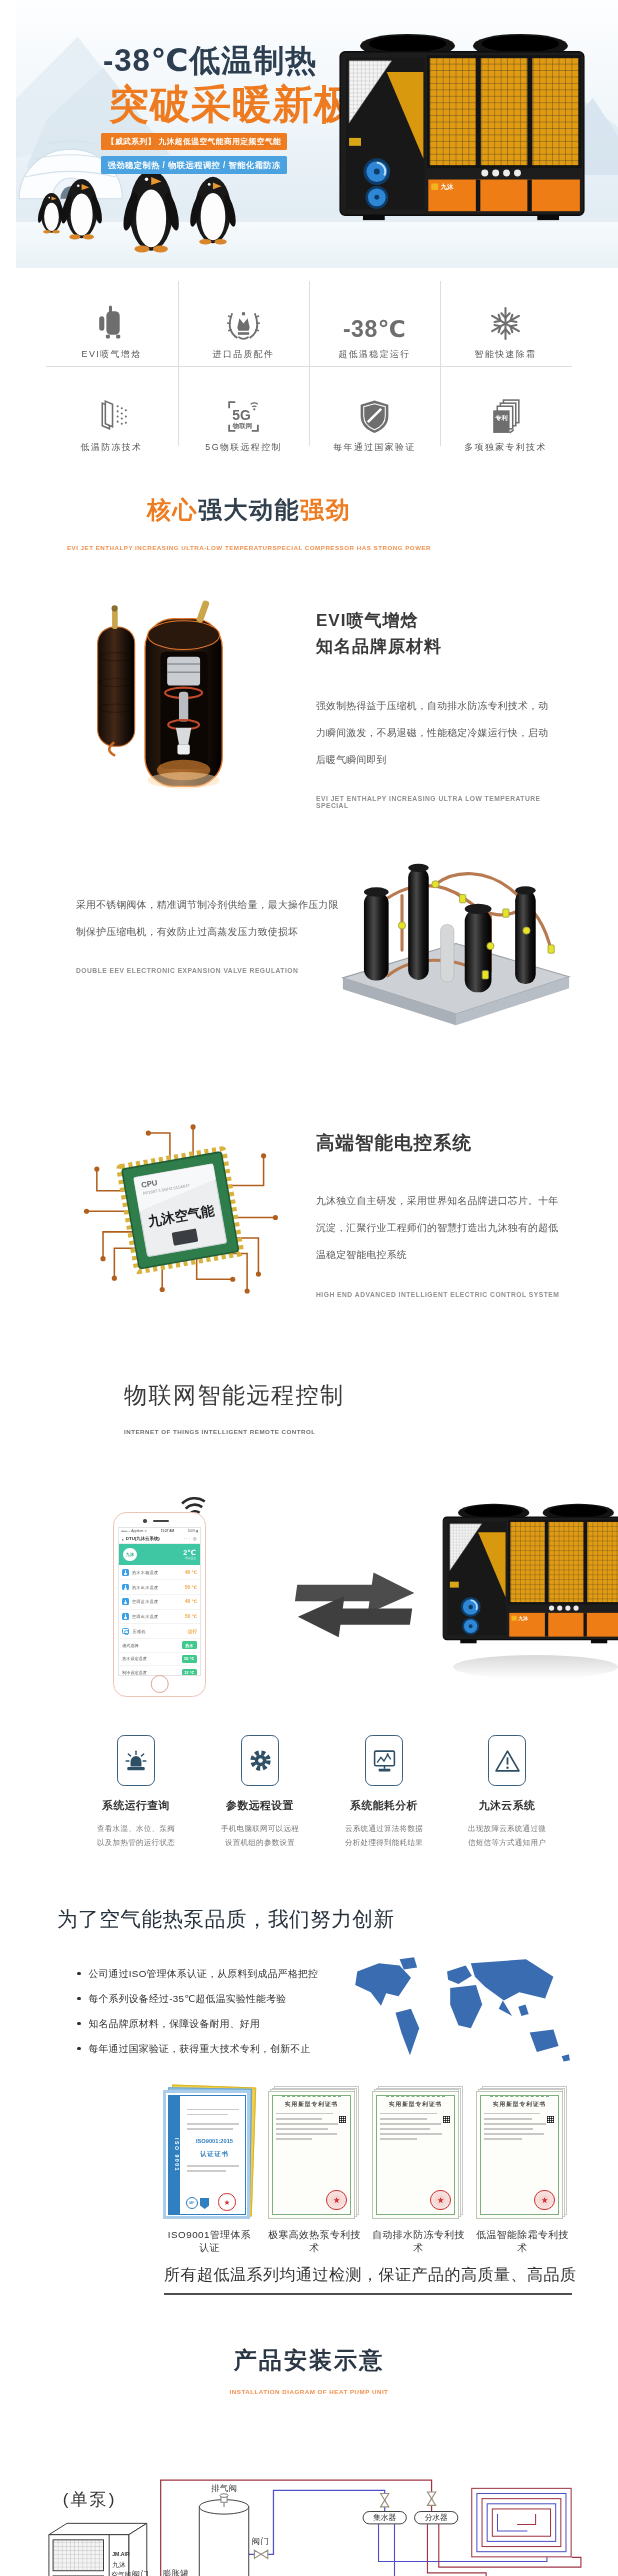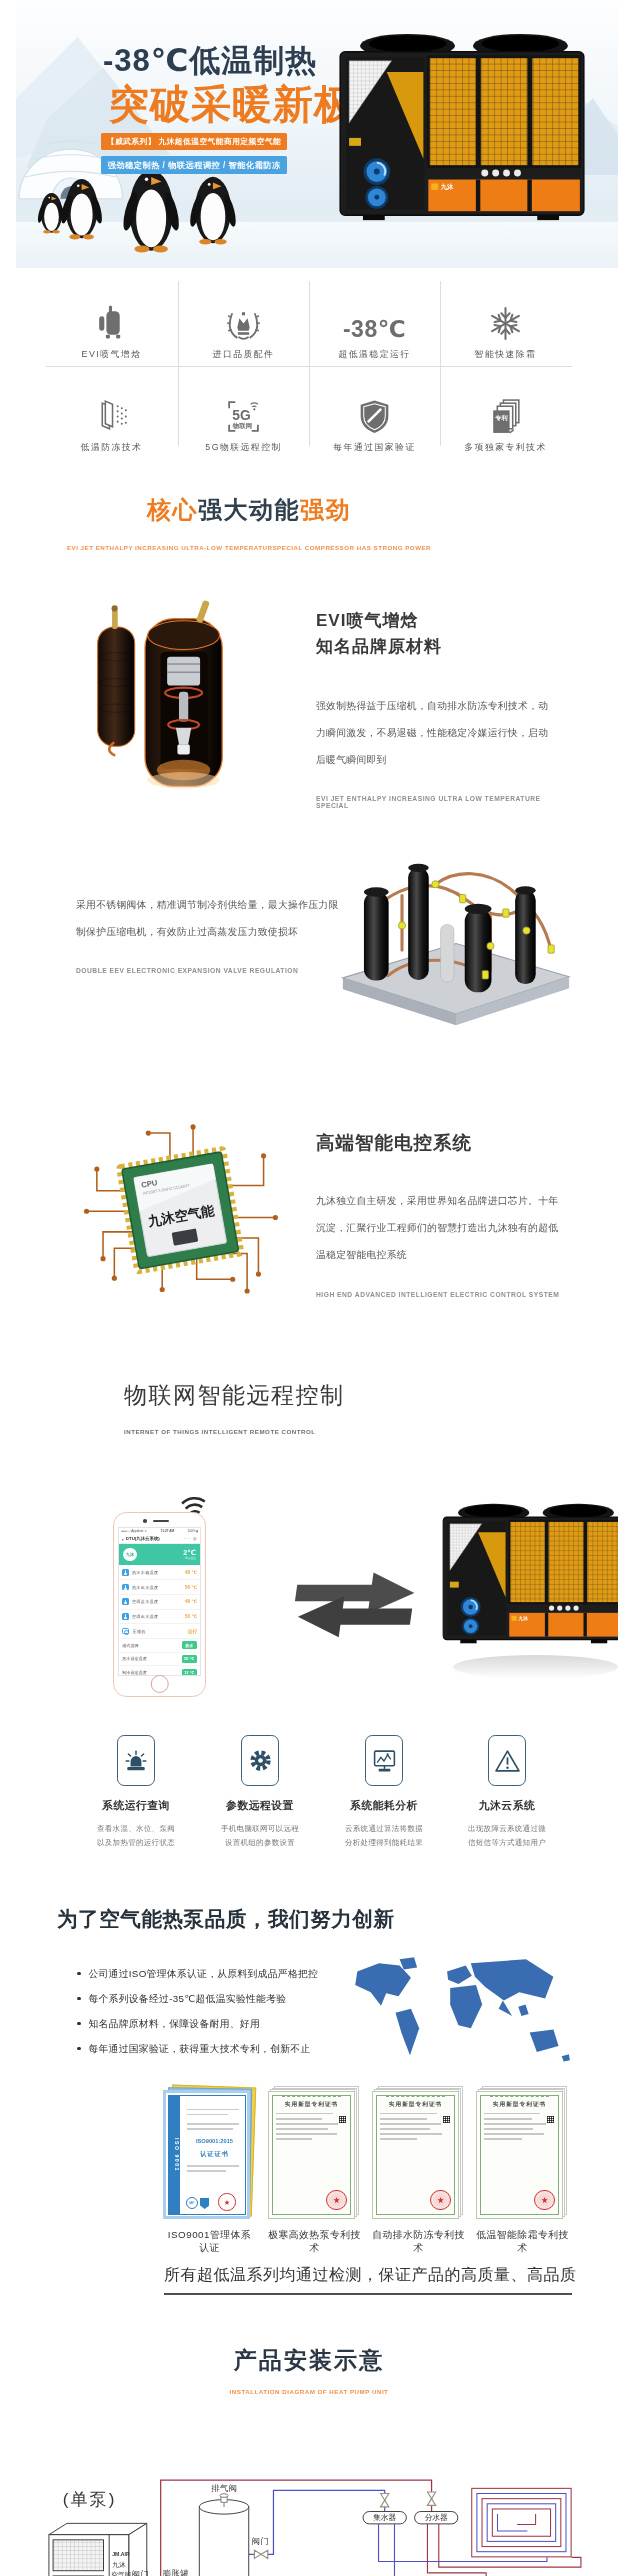--- a/index.html
+++ b/index.html
@@ -53,21 +53,21 @@
 .cicon::after{content:"";position:absolute;left:1px;top:0.8px;width:2.6px;height:2.6px;border:0.6px solid #3aa0e8;border-radius:50%}
 .psrow{display:flex;align-items:center;height:12.6px;border-bottom:0.5px solid #f3f3f3;padding:0 3.1px}
 .psrow .lb{font-size:4.1px;color:#555}
 .pbadge{margin-left:auto;background:#3fc98c;color:#fff;font-size:3.9px;padding:1.3px 0;width:15.5px;text-align:center;border-radius:1.5px;font-weight:bold}
 
 .icard{position:absolute;width:120px;text-align:center;top:0}
 .ibox{width:36px;height:49px;border:1px solid #39607f;border-radius:7.2px;margin:0 auto;display:flex;align-items:center;justify-content:center}
 .ilabel{margin-top:13.4px;font-size:10.8px;font-weight:bold;color:#333;letter-spacing:0.5px}
 .idesc{margin-top:8.2px;font-size:7.5px;color:#777;line-height:1.95;letter-spacing:0.3px}
 
-.innov-title{left:57px;top:1905px;font-size:20.6px;font-weight:700;color:#26313c;letter-spacing:0.5px}
+.innov-title{left:57px;top:1905px;font-size:20.6px;font-weight:400;color:#26313c;letter-spacing:0.5px}
 .bullet{position:relative;padding-left:12.4px;font-size:9.8px;color:#2f2f2f;margin-bottom:12px;letter-spacing:0.3px}
 .bullet::before{content:"";position:absolute;left:1px;top:3.6px;width:3.6px;height:3.6px;border-radius:50%;background:#2f2f2f}
 .cert-col{position:absolute;top:2086px;width:93px}
 .cert-stack{position:relative;height:135px}
 .cert-caption{margin-top:8.2px;text-align:center;font-size:9.8px;color:#333;letter-spacing:0.5px}
 .sheet{position:absolute;background:#fff;border:0.5px solid #c9c9c9}
 .cert-front{position:absolute;left:0;top:5.2px;width:87px;height:128px;background:#fdfdf9;border:0.5px solid #b9c9b2;box-sizing:border-box}
 .pat-inner{position:absolute;left:3.1px;top:3.1px;right:3.1px;bottom:3.1px;border:1px double #7fae7f}
 .pat-orn{margin:4.1px auto 0;width:70%;border-top:1px dashed #7fae7f}
 .pat-title{margin-top:4.1px;text-align:center;font-size:5.7px;font-weight:bold;color:#444;letter-spacing:1px}

